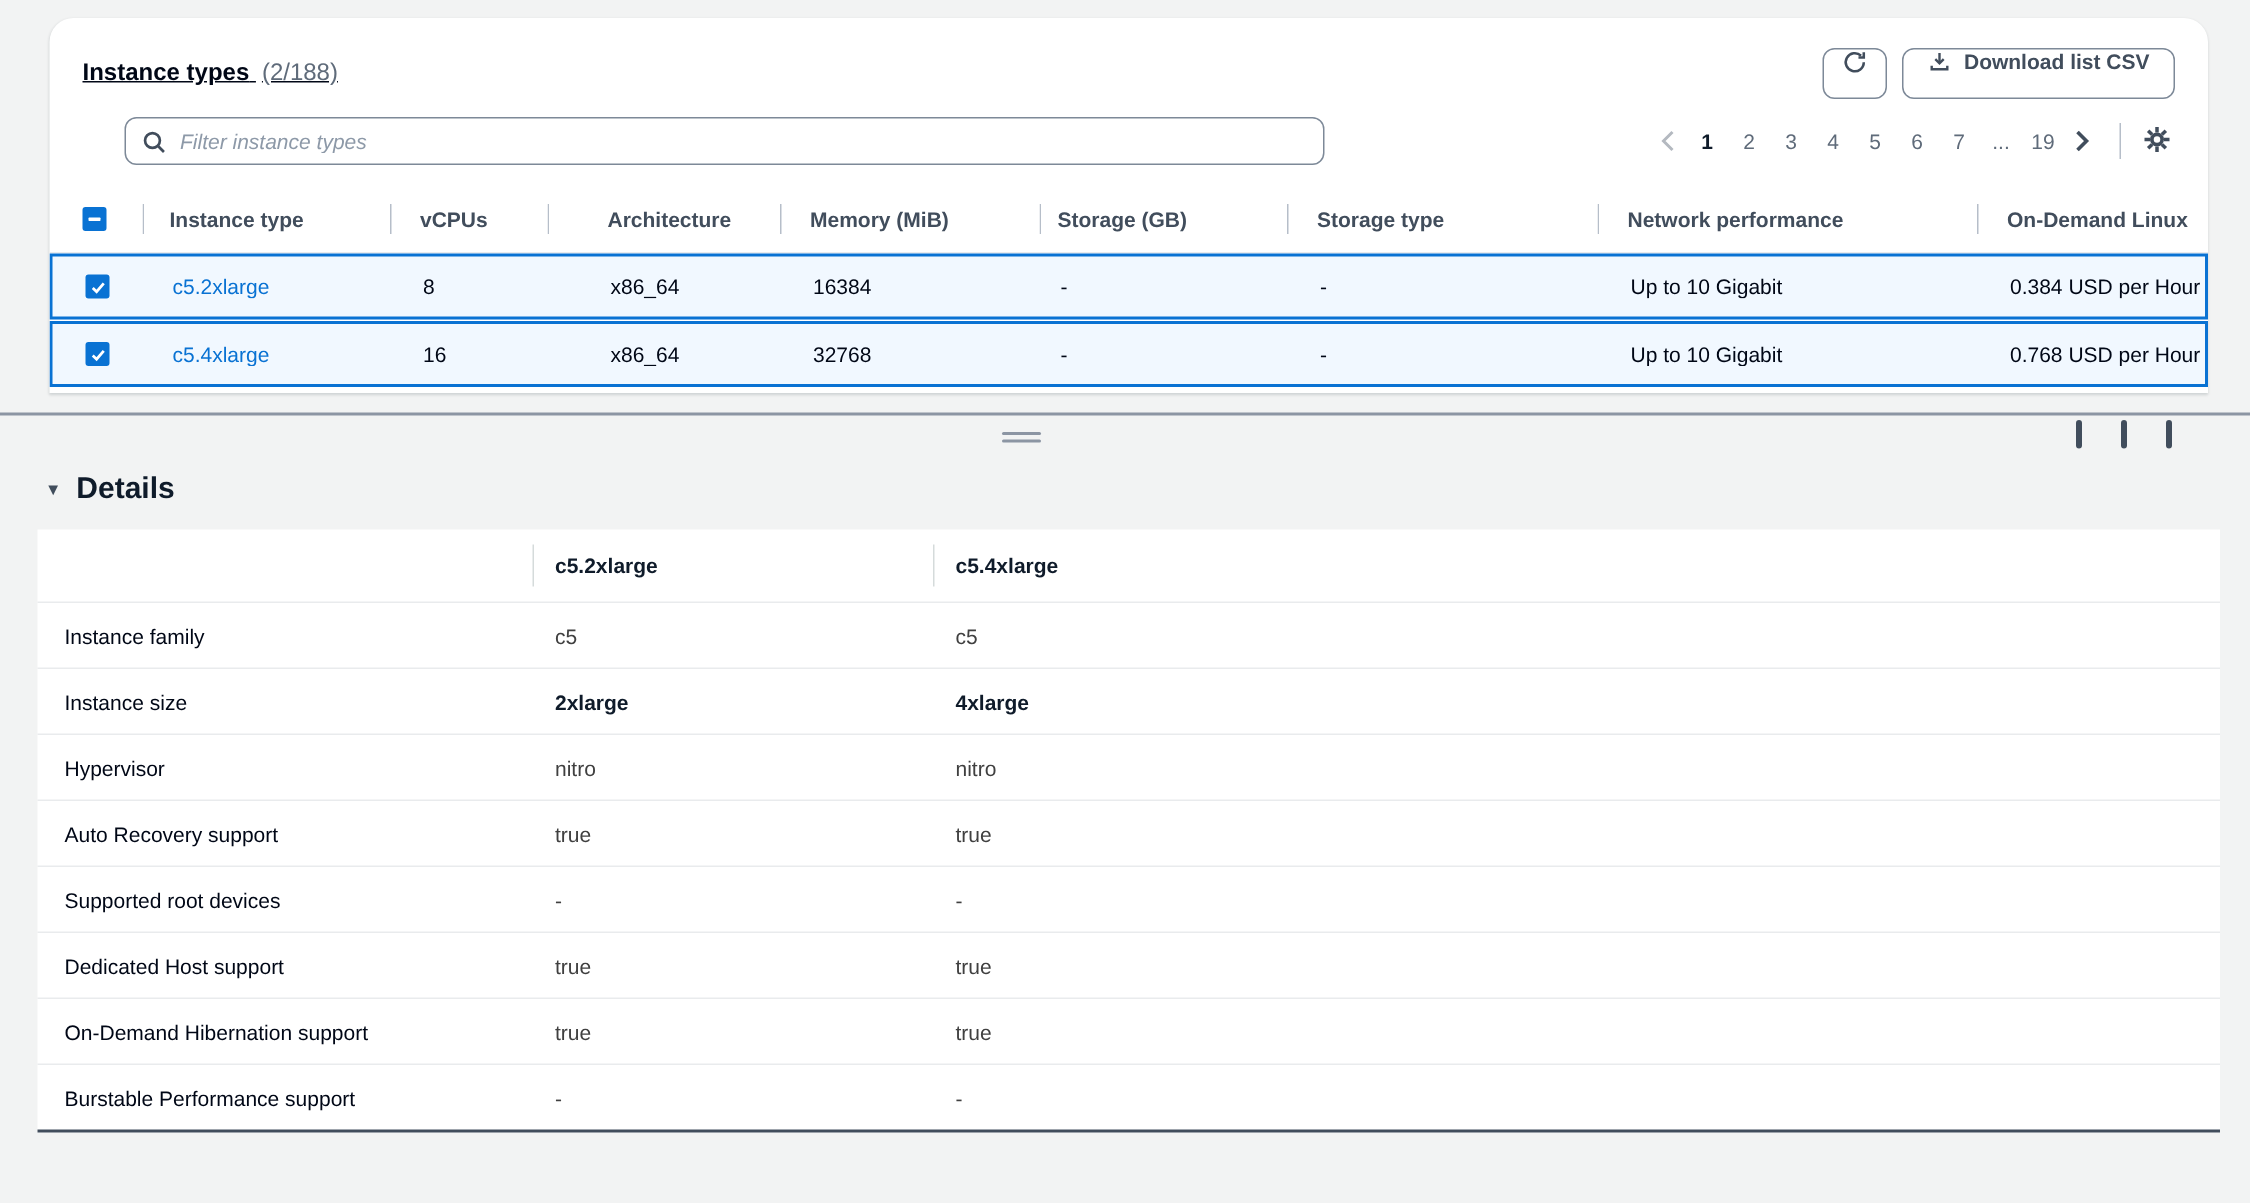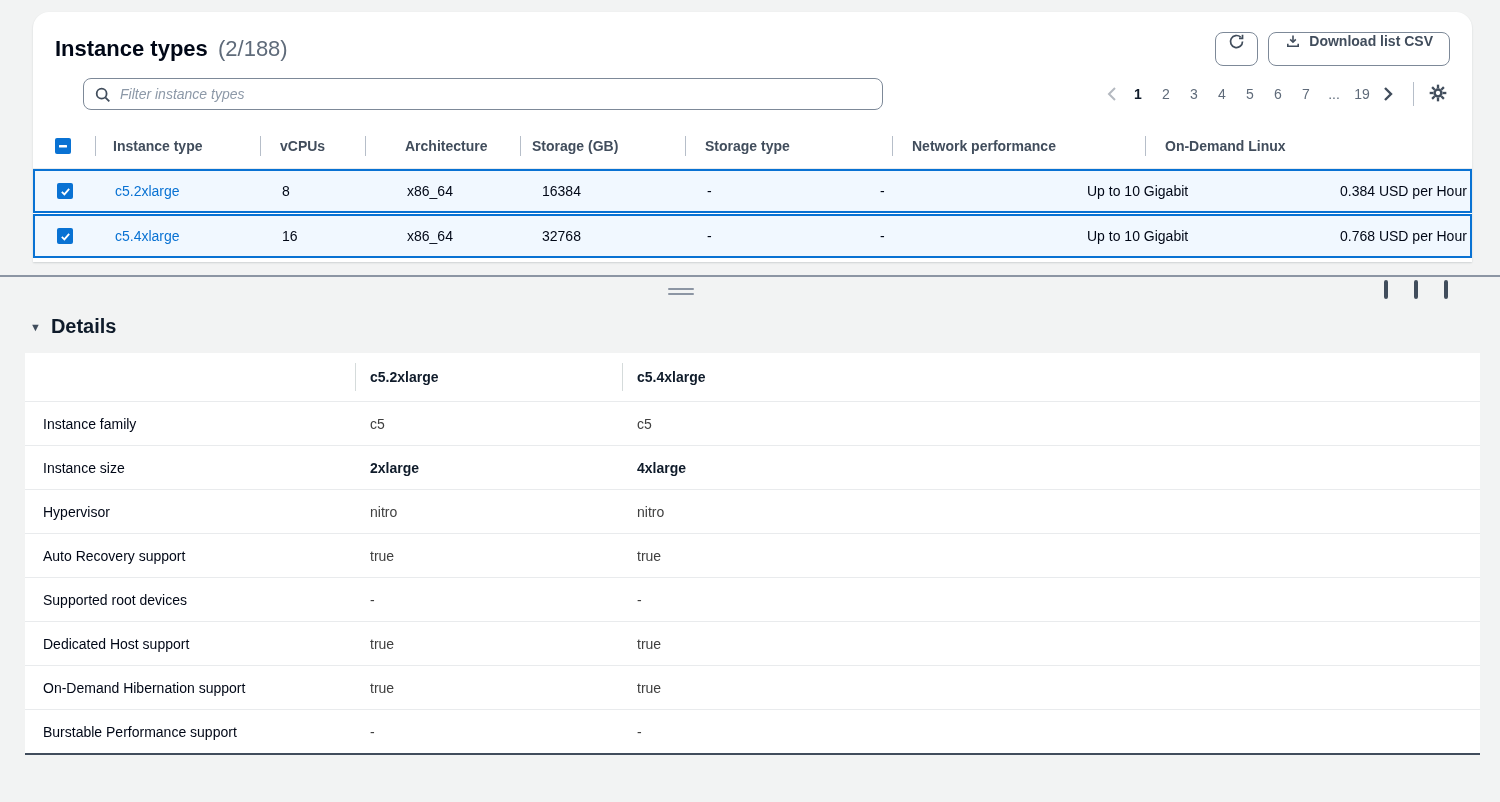--- a/index.html
+++ b/index.html
@@ -18,21 +18,21 @@
     width:1439px;
     background:#ffffff;
     border-radius:16px 16px 0 0;
     box-shadow:0 1px 2px rgba(0,28,36,.15);
     overflow:hidden;
   }
   .card-header {
     display:flex; align-items:center; justify-content:space-between;
     padding:20px 22px 10px 22px;
   }
-  .title-line { font-size:22px; font-weight:700; color:#000716; }
+  .title-line { font-size:16px; font-weight:700; color:#000716;text-decoration:underline; }
   .title-line .count { color:#5f6b7a; font-weight:400; margin-left:4px; }
   .header-actions { display:flex; gap:10px; }
   .btn {
     display:flex; align-items:flex-start; gap:8px;
     height:34px; padding:0 16px;
     background:#fff; border:1px solid #7d8998; border-radius:8px;
     color:#414d5c; font-weight:700; font-size:14px;
     font-family:"Liberation Sans",sans-serif;
     cursor:pointer;
   }
@@ -229,20 +229,21 @@
       <div class="hcell col-check">
         <span class="checkbox">
           <svg width="10" height="10" viewBox="0 0 10 10">
               <rect x="1" y="4" width="8" height="2.4" fill="#fff" rx="0.5"></rect>
             </svg>
         </span>
       </div>
       <div class="hcell col-type">Instance type</div>
       <div class="hcell col-vcpu">vCPUs</div>
       <div class="hcell col-arch">Architecture</div>
+      <div class="hcell col-mem">Memory (MiB)</div>
       <div class="hcell col-stor">Storage (GB)</div>
       <div class="hcell col-stype">Storage type</div>
       <div class="hcell col-net">Network performance</div>
       <div class="hcell col-price">On-Demand Linux</div>
     </div>
 
     <div class="itable-row">
       <div class="cell col-check">
         <span class="checkbox">
           <svg width="11" height="11" viewBox="0 0 12 12" fill="none" stroke="#fff" stroke-width="2">

